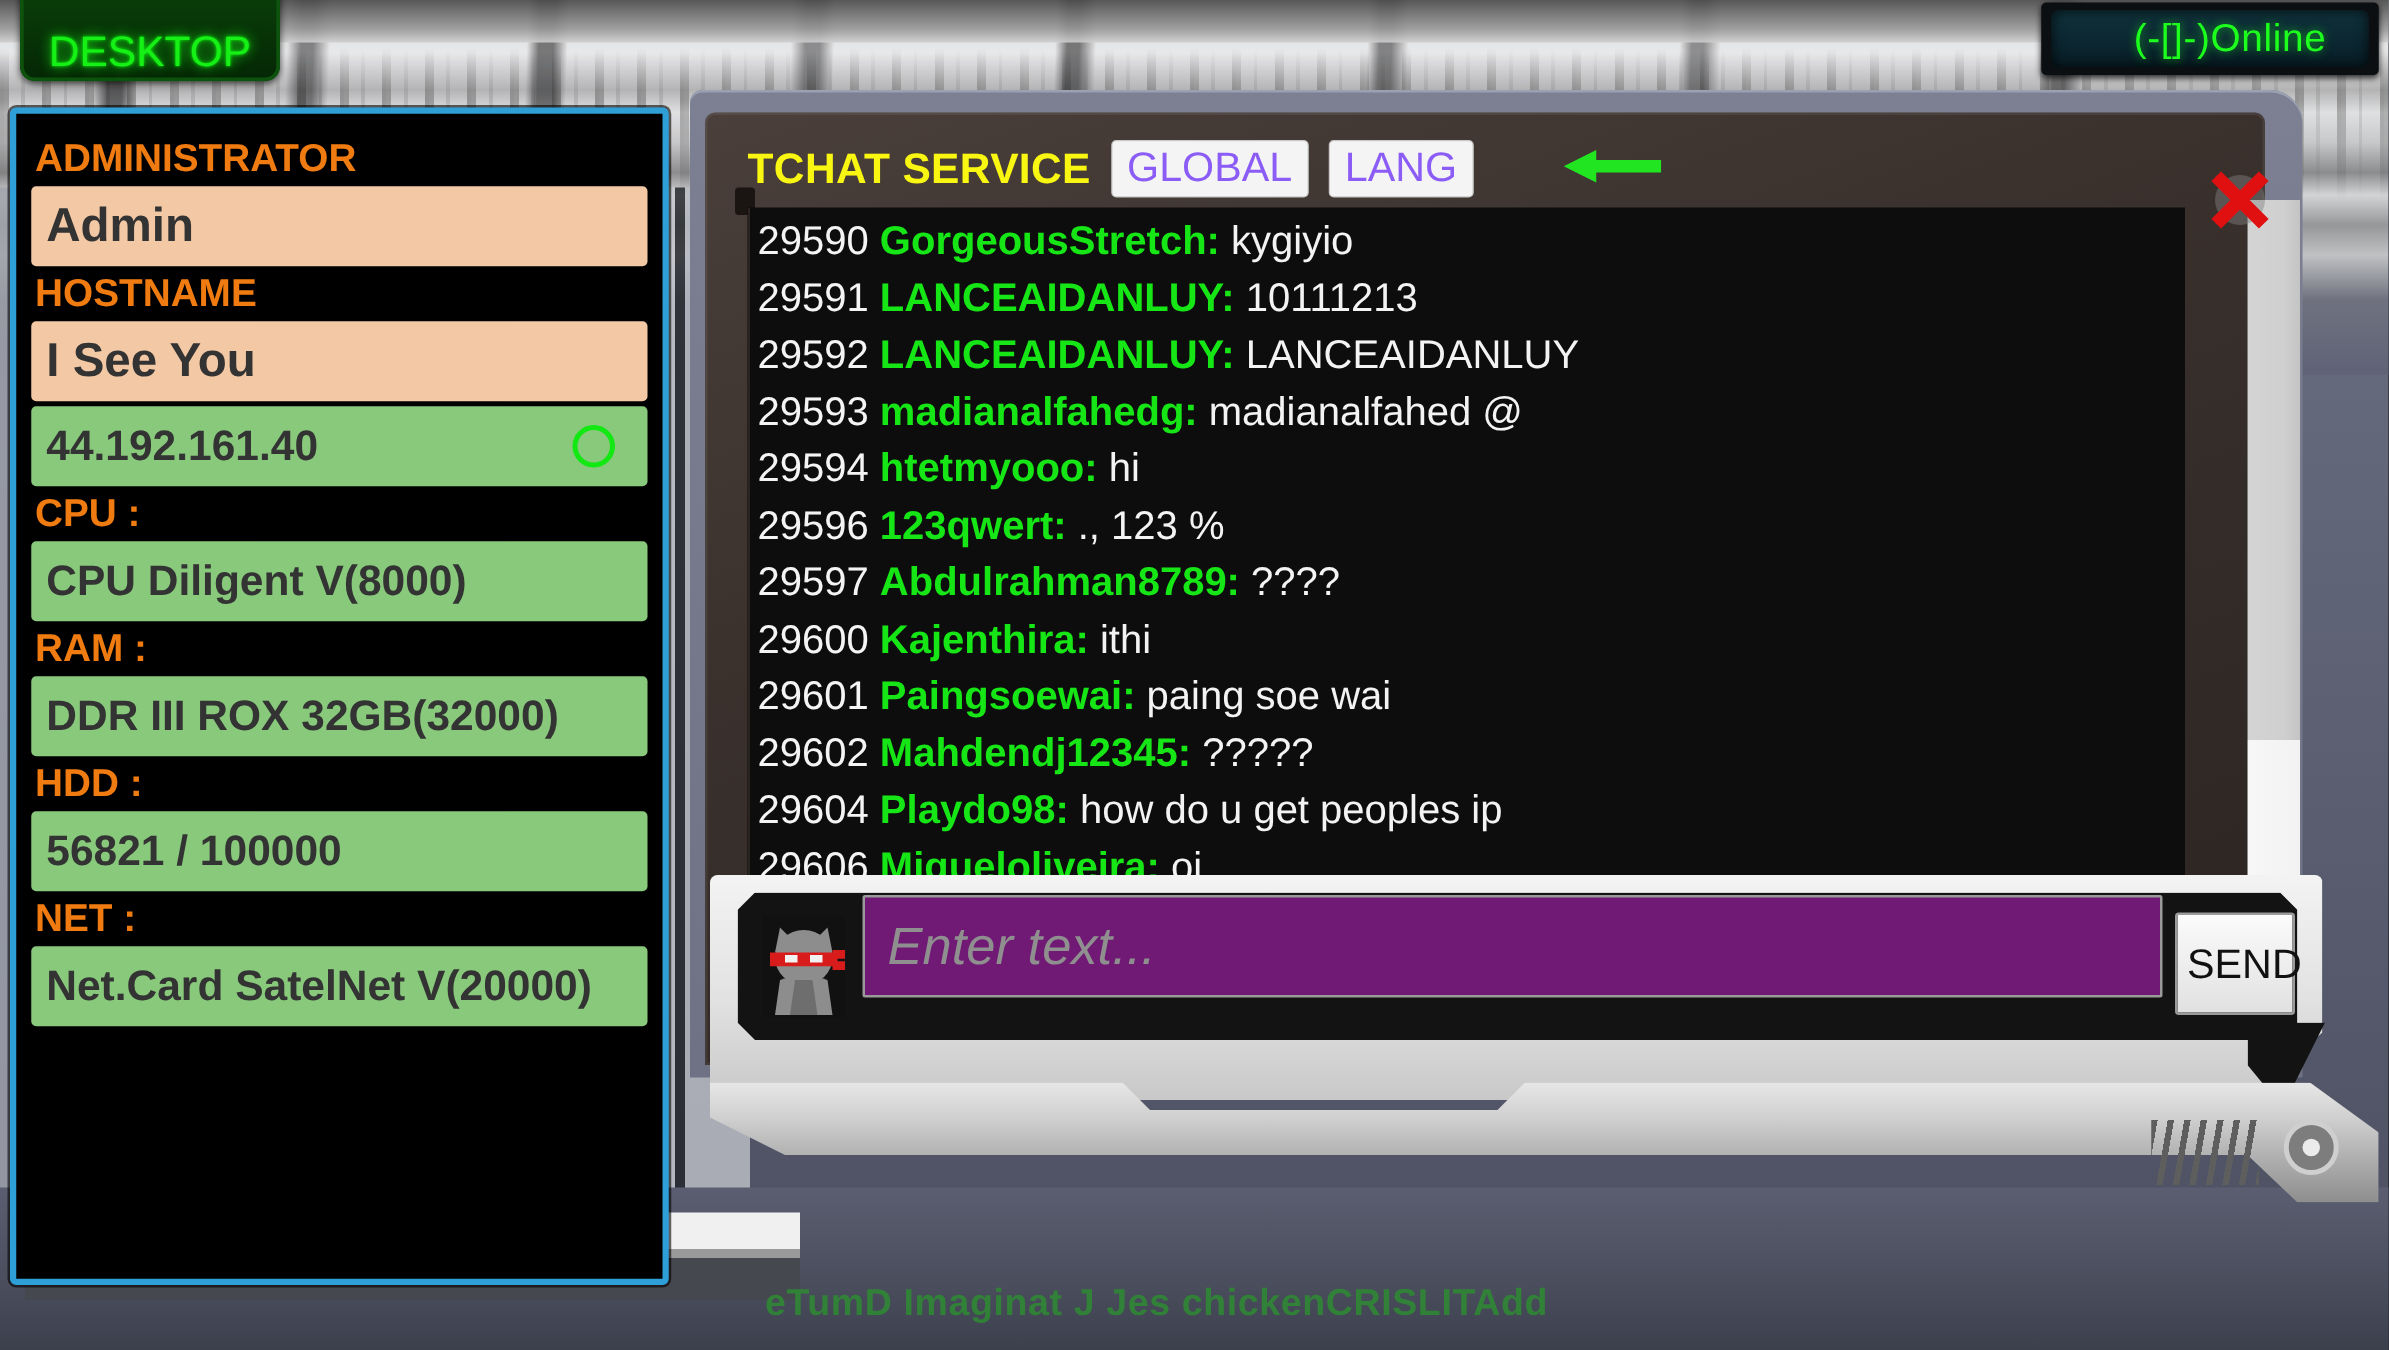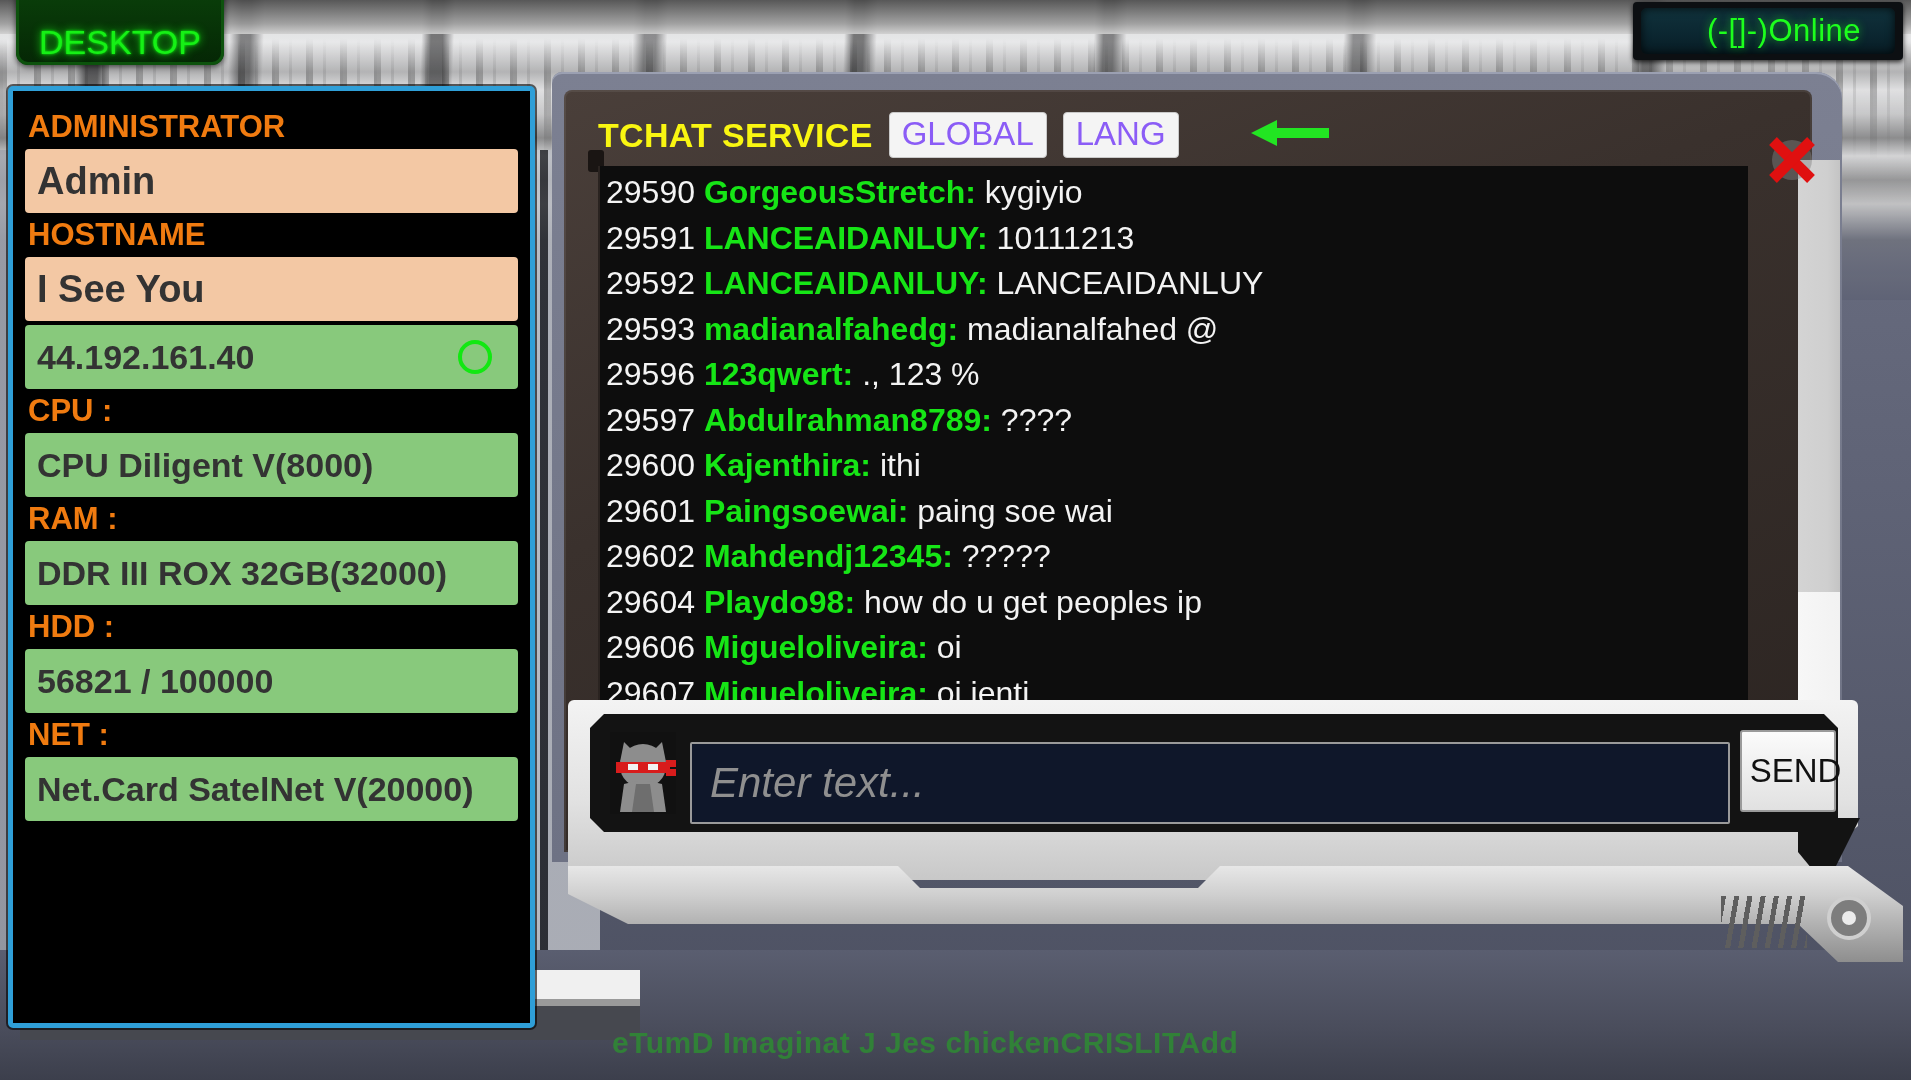--- a/index.html
+++ b/index.html
@@ -244,22 +244,22 @@
   }
   #console-tail{
     position:absolute; left:1230px; top:118px; width:62px; height:68px;
     background:#131313;
     clip-path:polygon(0 0,62px 0,28px 68px,0 34px);
   }
   #avatar-icon{
     position:absolute; left:42px; top:32px; width:66px; height:82px;
   }
   #text-input{
-    position:absolute; left:122px; top:42px; width:1040px; height:82px;
-    background:#0f172a; border:2px solid #9a9a9a; border-radius:2px;
+    position:absolute; left:122px; top:16px; width:1040px; height:82px;
+    background:#701a75; border:2px solid #9a9a9a; border-radius:2px;
     display:flex; align-items:center; padding-left:18px;
   }
   #text-input span{
     font-style:italic; font-size:42px; color:#8f8f8f;
     font-family:"Liberation Sans", sans-serif;
   }
   #send-button{
     position:absolute; left:1172px; top:30px; width:96px; height:82px;
     background:linear-gradient(180deg,#fbfbfb,#e1e1e1);
     border:2px solid #9a9a9a; border-radius:3px;
@@ -370,20 +370,25 @@
           <span class="cl-user">LANCEAIDANLUY</span><span class="cl-colon">:</span>
           <span class="cl-msg">LANCEAIDANLUY</span>
         </div>
 
         <div class="chat-line">
           <span class="cl-id">29593</span>
           <span class="cl-user">madianalfahedg</span><span class="cl-colon">:</span>
           <span class="cl-msg">madianalfahed  @</span>
         </div>
 
+        <div class="chat-line">
+          <span class="cl-id">29594</span>
+          <span class="cl-user">htetmyooo</span><span class="cl-colon">:</span>
+          <span class="cl-msg">hi</span>
+        </div>
 
         <div class="chat-line">
           <span class="cl-id">29596</span>
           <span class="cl-user">123qwert</span><span class="cl-colon">:</span>
           <span class="cl-msg">., 123 %</span>
         </div>
 
         <div class="chat-line">
           <span class="cl-id">29597</span>
           <span class="cl-user">Abdulrahman8789</span><span class="cl-colon">:</span>

